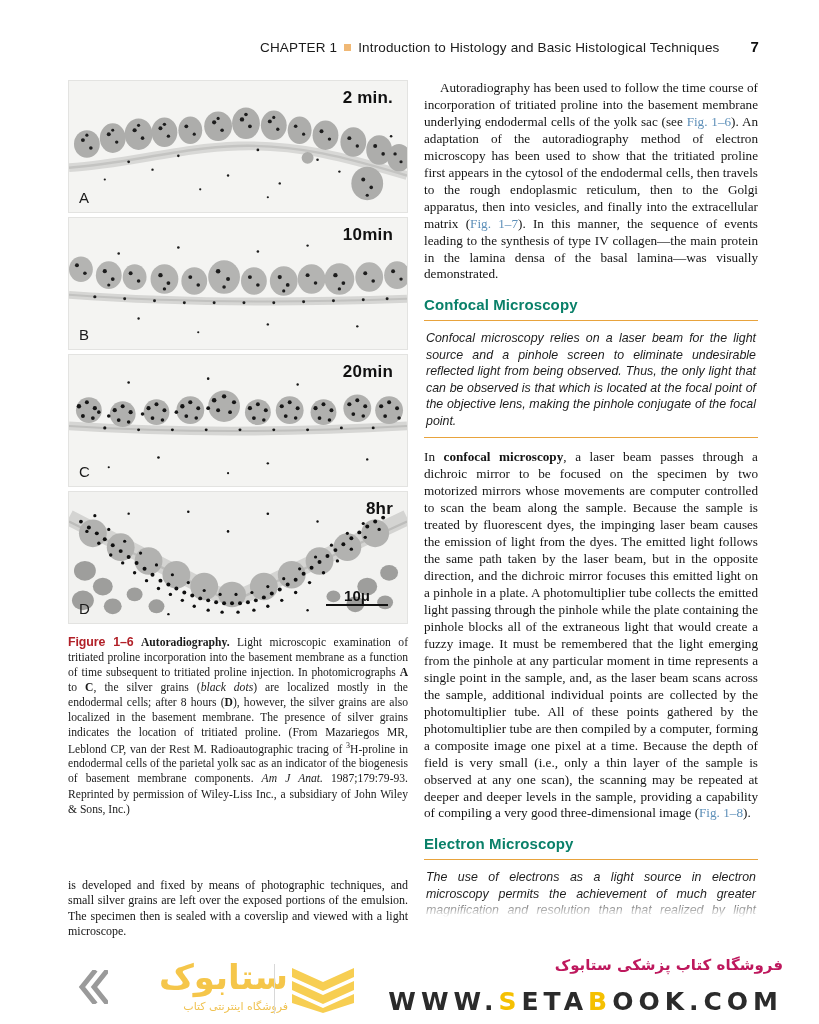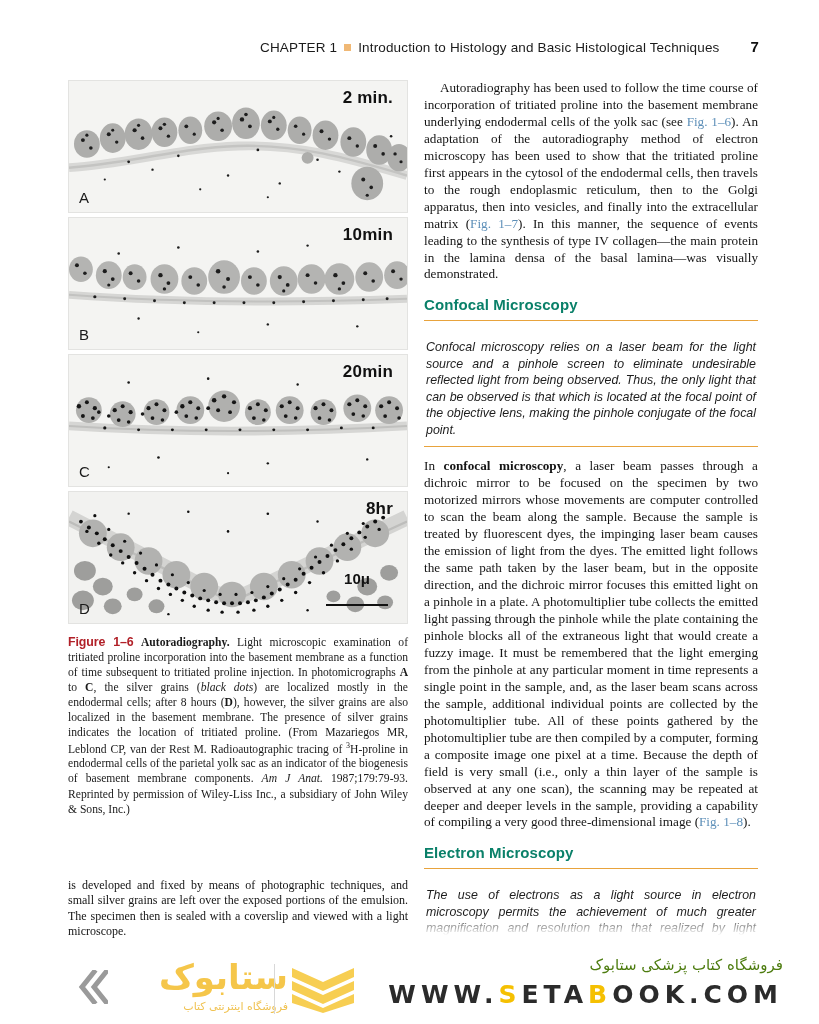--- a/index.html
+++ b/index.html
@@ -65,21 +65,21 @@
     font-family:"Liberation Sans", sans-serif;
     font-weight:400;font-size:15px;color:#1a1a1a;
   }
   .scalebar{
     position:absolute;right:18px;bottom:17px;width:64px;
     display:flex;flex-direction:column;align-items:center;
   }
   .scalebar .sbtext{
     font-family:"Liberation Sans", sans-serif;
     font-weight:700;font-size:15px;color:#111;line-height:1;
-    margin-bottom:18px;
+    margin-bottom:1px;
   }
   .scalebar .sbline{width:62px;height:2px;background:#111;}
 
   
   .caption{
     margin-top:10px;width:340px;
     font-family:"Liberation Serif", serif;
     font-size:11.6px;line-height:1.30;
     text-align:justify;
     color:#1a1a1a;
@@ -115,21 +115,21 @@
   
   .sechead{
     font-family:"Liberation Sans", sans-serif;
     font-weight:700;font-size:15px;color:#0a8069;
     letter-spacing:.1px;
     margin:13px 0 7px 0;
   }
   .sumbox{
     border-top:1.3px solid #e8a33d;
     border-bottom:1.3px solid #e8a33d;
-    padding:18px 2px 8px 2px;
+    padding:9px 2px 8px 2px;
     margin-bottom:11px;
   }
   .sumbox p{
     margin:0;
     font-family:"Liberation Sans", sans-serif;
     font-style:italic;
     font-size:12.4px;line-height:1.33;
     text-align:justify;
     color:#1d1d1d;
   }
@@ -169,22 +169,22 @@
   .logo-chev{position:absolute;left:0px;top:12px;}
   .divider{
     position:absolute;left:196px;top:6px;width:1px;height:50px;background:#d8d8d8;
   }
   .chevstack{position:absolute;left:212px;top:8px;}
 
   .fr{position:absolute;right:48px;top:4px;text-align:right;}
   .fa-line{
     direction:rtl;
     font-family:"DejaVu Sans", sans-serif;
-    font-size:15px;color:#4d7c0f;
-    margin-bottom:6px;white-space:nowrap;
+    font-size:15px;color:#be185d;
+    margin-bottom:13px;white-space:nowrap;font-weight:bold;
   }
   .url-line{
     font-family:"DejaVu Sans", sans-serif;
     font-size:25px;font-weight:700;color:#2b2b2b;
     letter-spacing:5px;white-space:nowrap;
   }
   .url-line .g{color:#f5c002;}
 </style>
 </head>
 <body>

